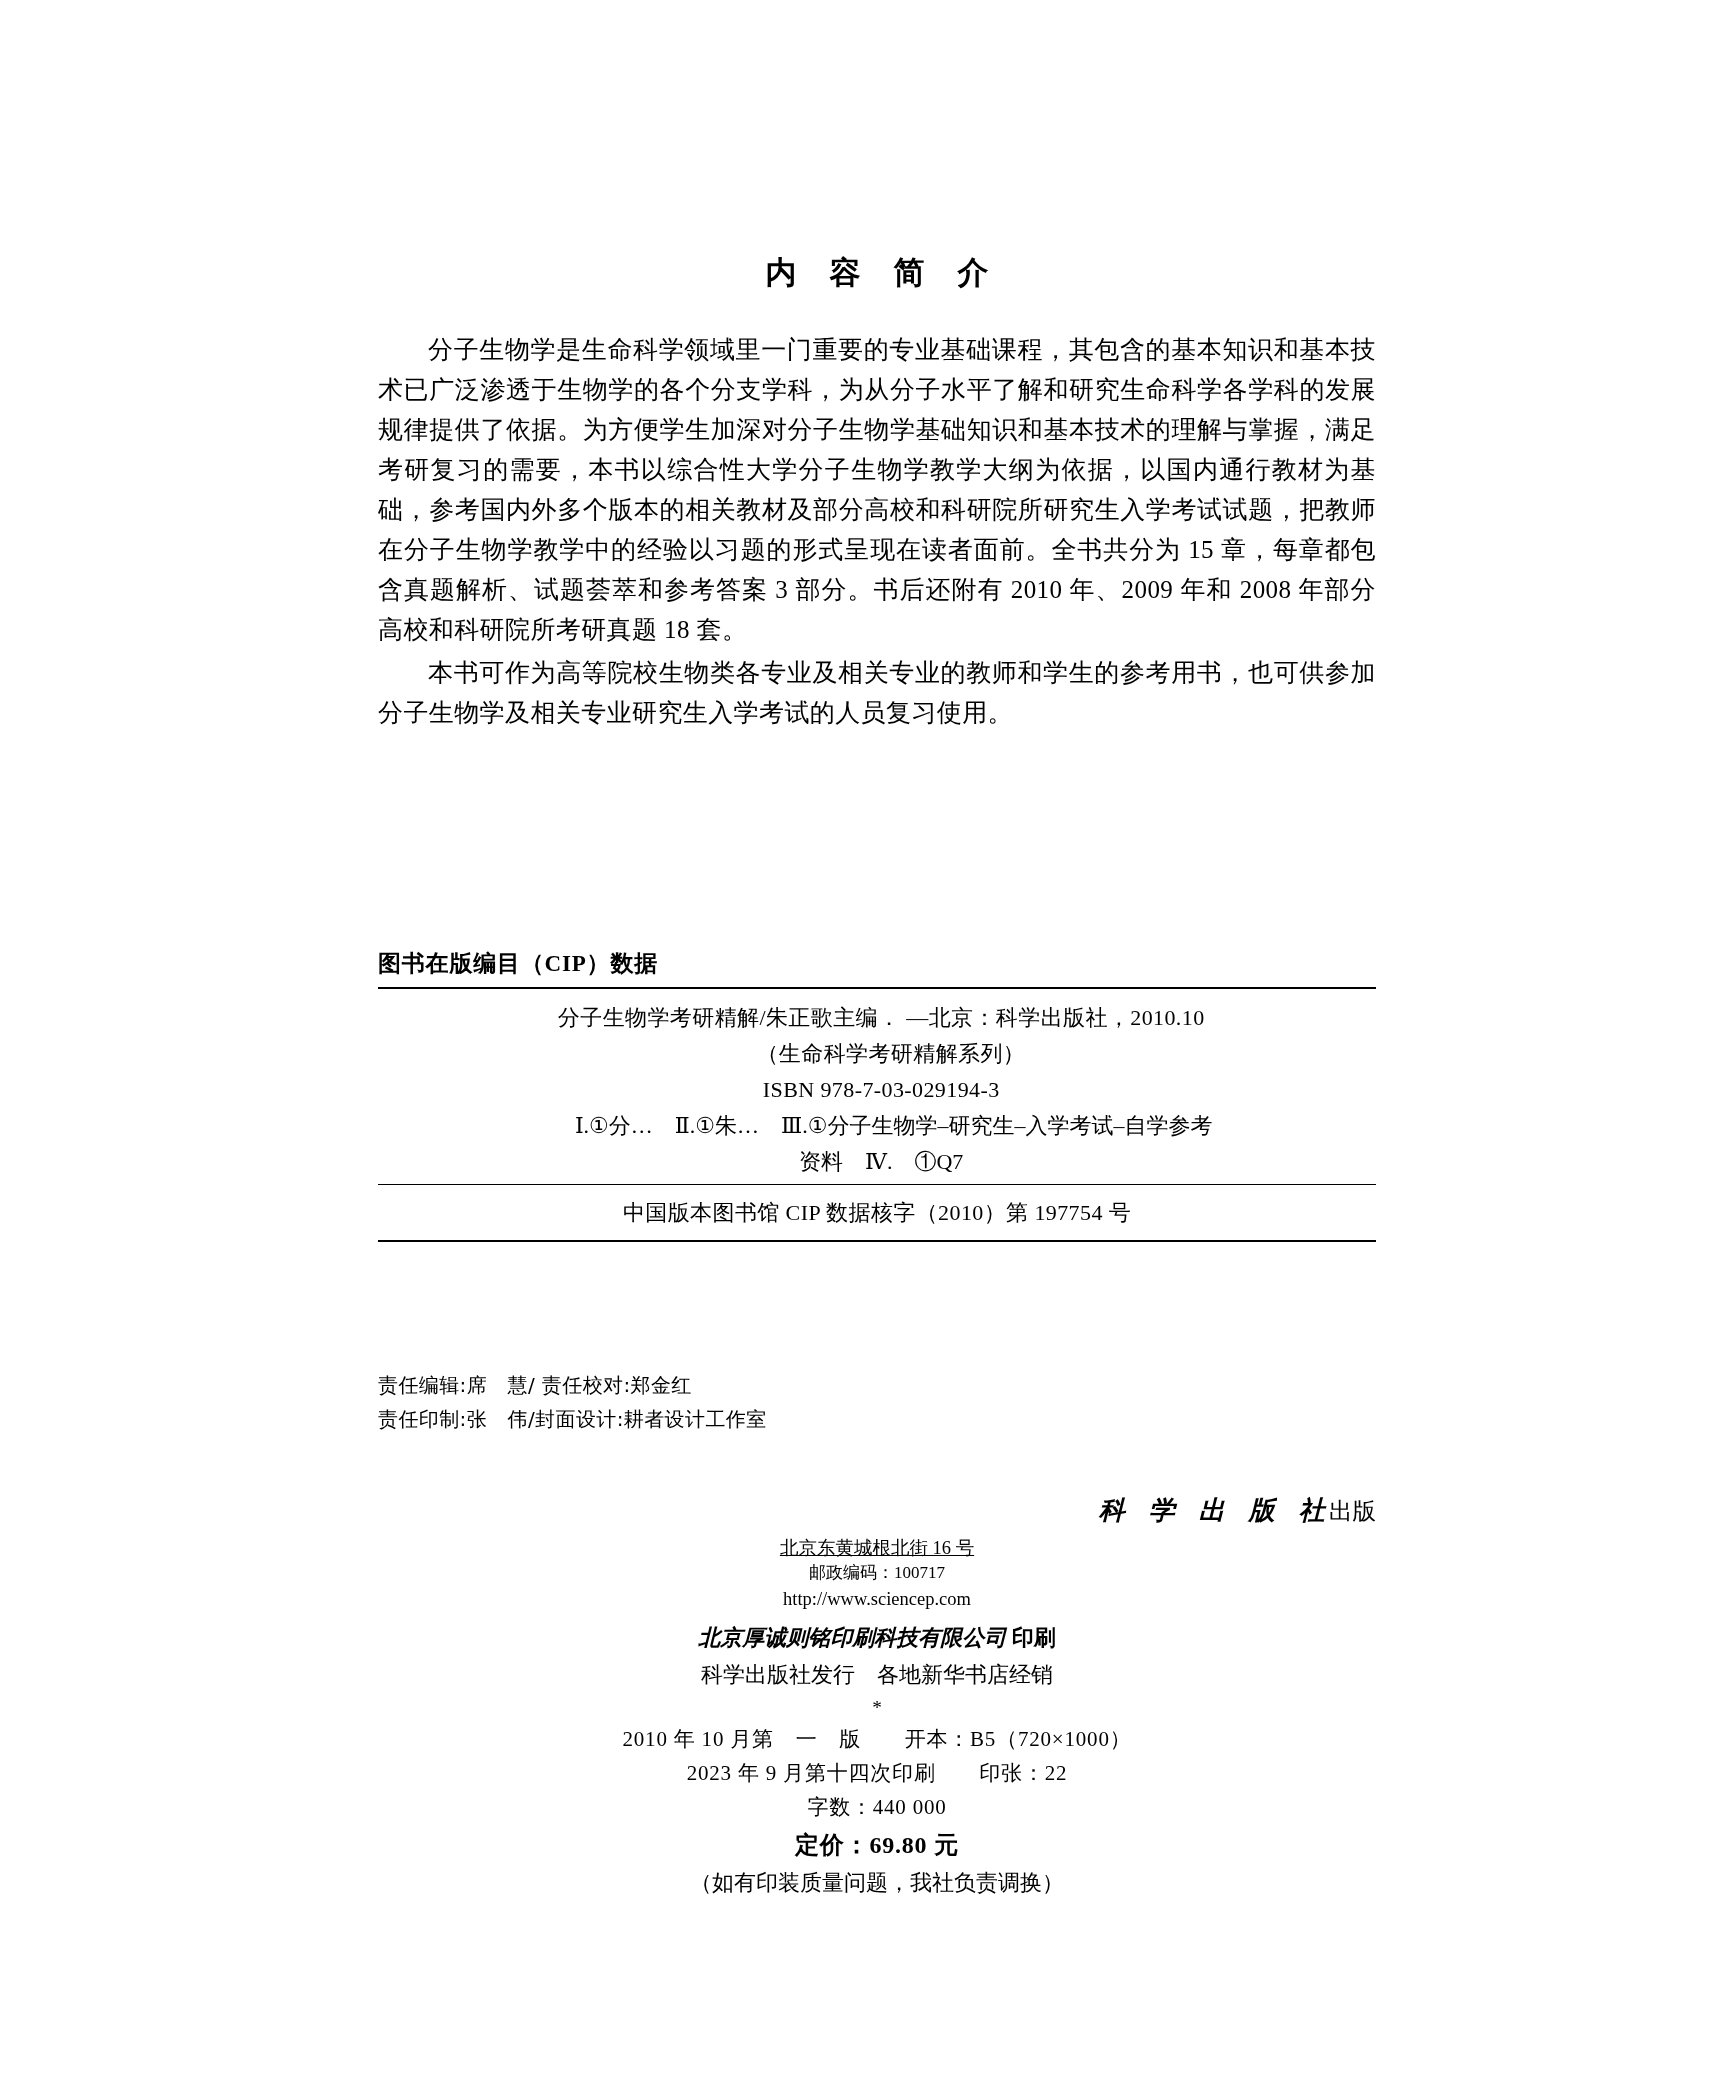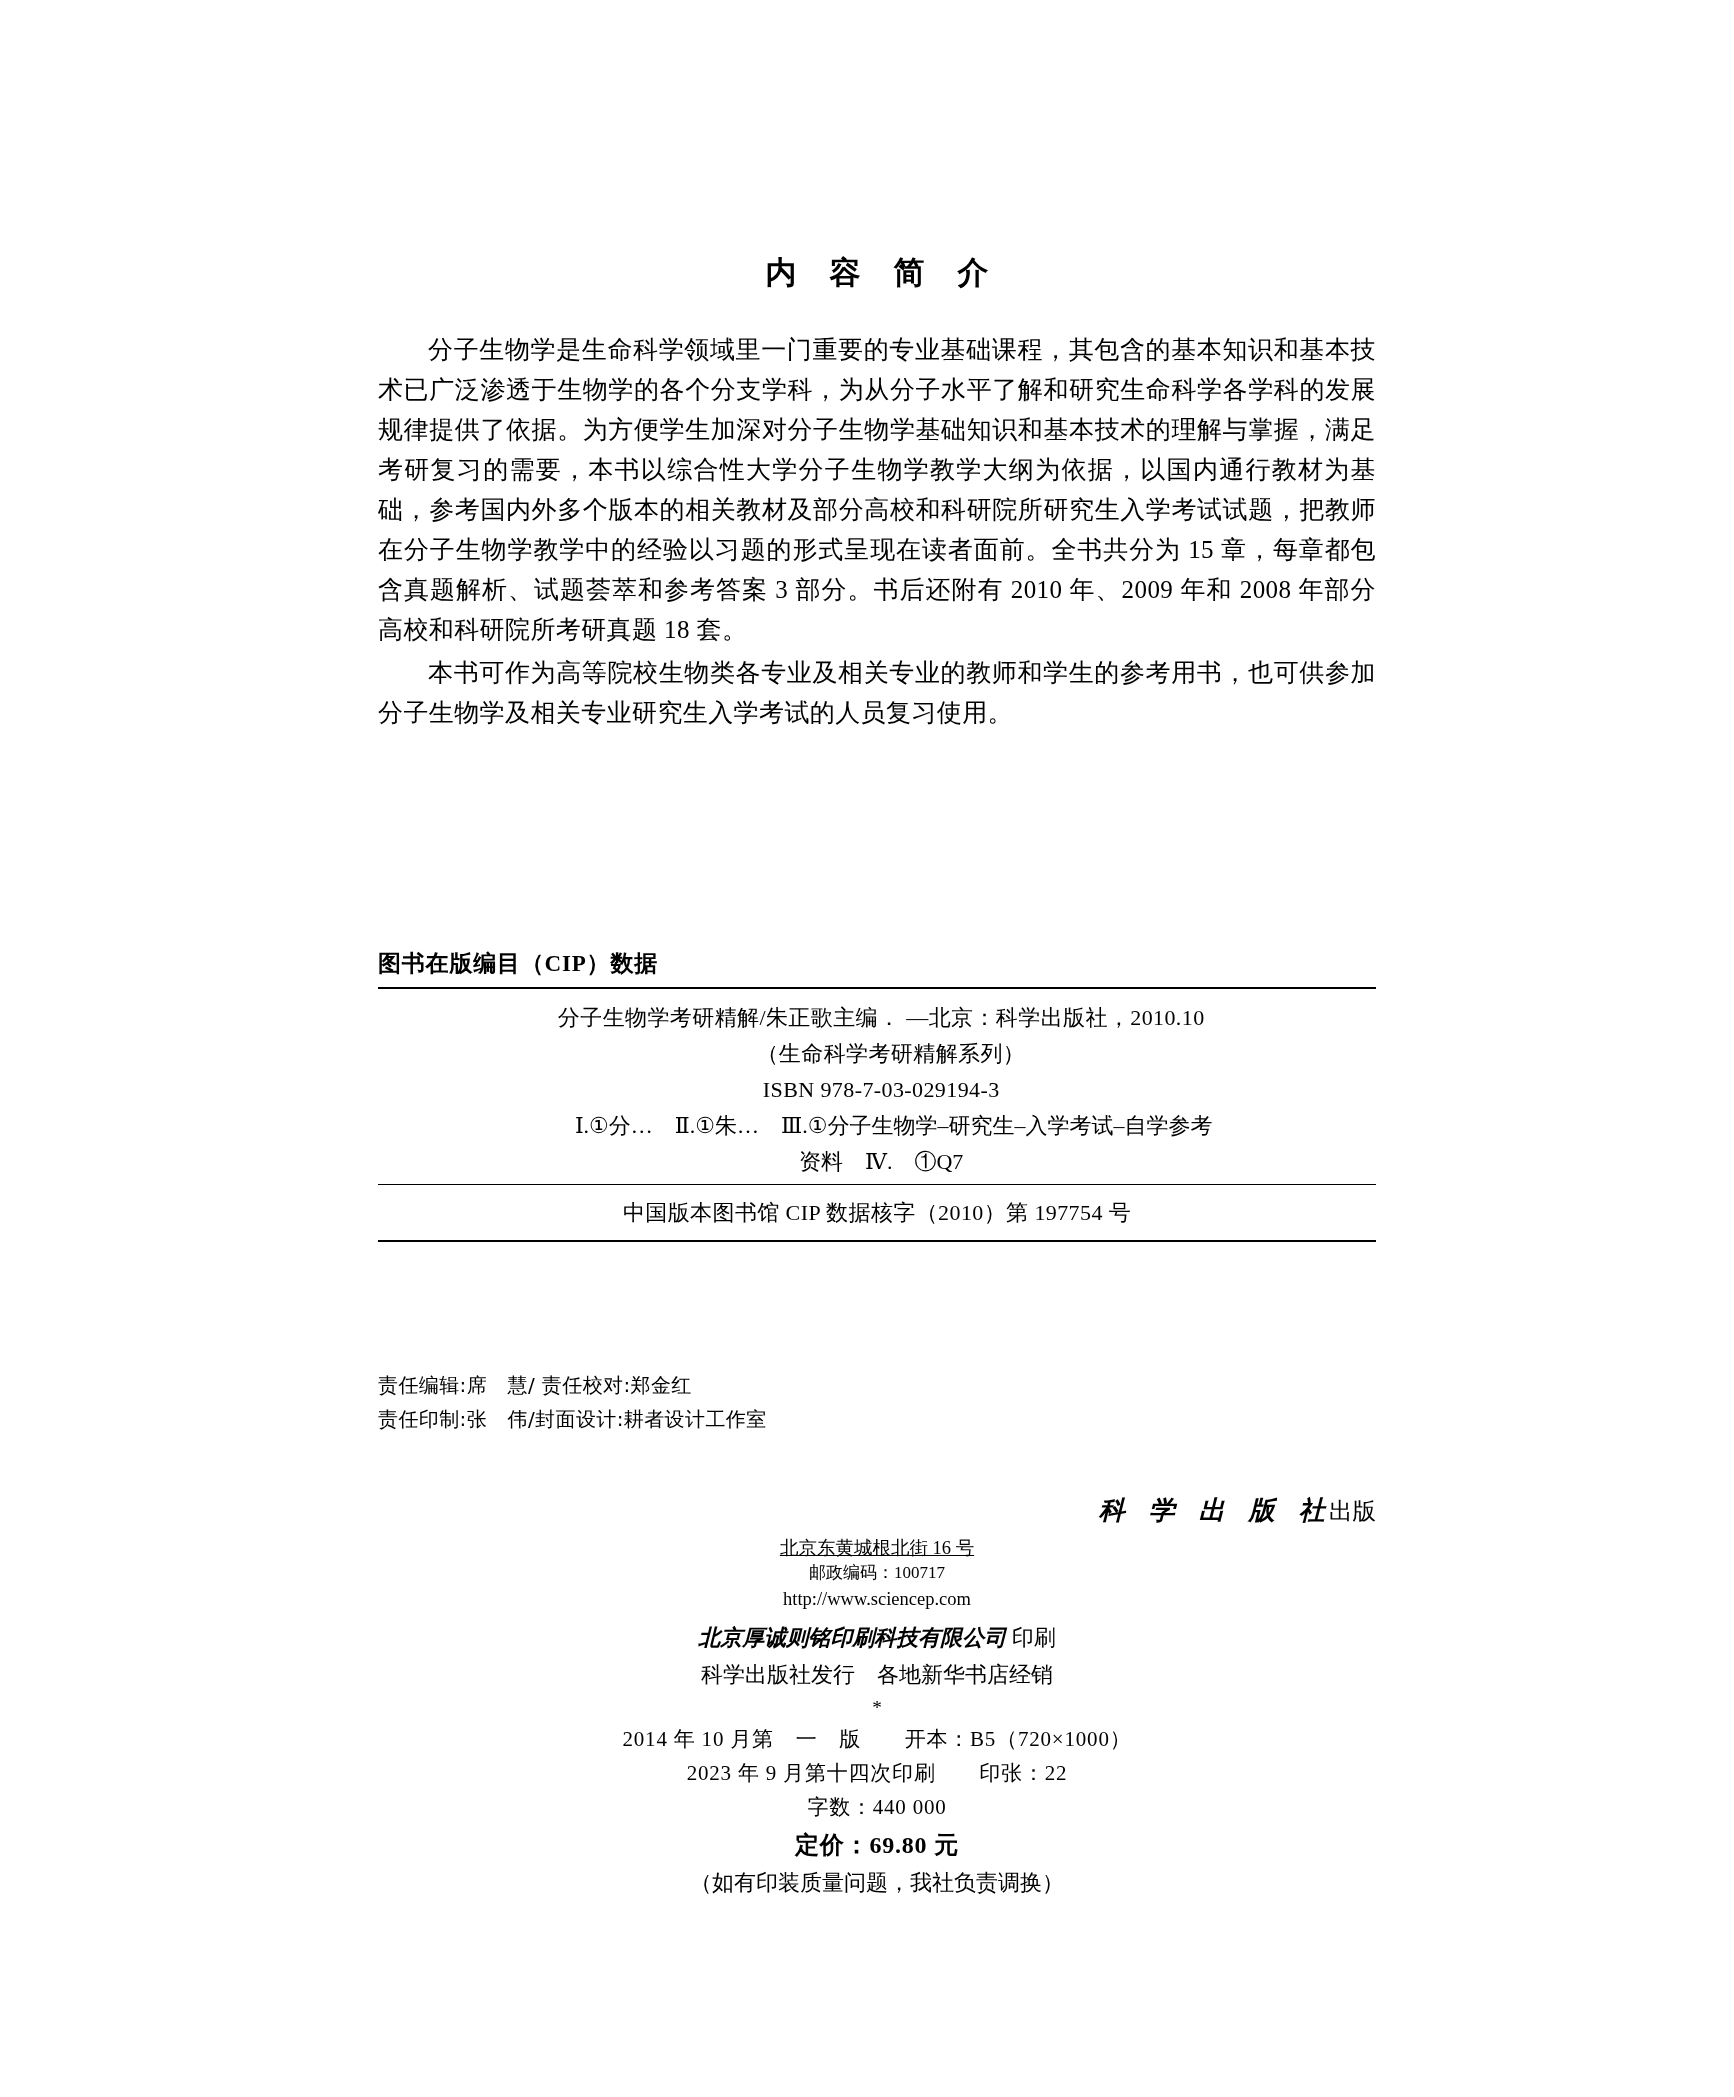--- a/index.html
+++ b/index.html
@@ -150,21 +150,21 @@
   }
   .printer {
     font-size: 22px;
     line-height: 38px;
     font-weight: bold;
     font-style: italic;
     margin-top: 5.9px;
   }
   .printer .plain {
     font-style: normal;
-    font-weight: normal;
+    font-weight: bold;
   }
   .distrib {
     font-size: 22px;
     line-height: 36px;
   }
   .star {
     font-size: 19.3px;
     line-height: 29px;
   }
   .ed-line {
@@ -227,21 +227,21 @@
       <span>科 学 出 版 社</span><span class="suffix">出版</span>
     </div>
     <div class="pub-addr">北京东黄城根北街 16 号</div>
     <div class="pub-zip">邮政编码：100717</div>
     <div class="pub-url">http://www.sciencep.com</div>
     <div class="printer">
       <span>北京厚诚则铭印刷科技有限公司</span> <span class="plain">印刷</span>
     </div>
     <div class="distrib">科学出版社发行　各地新华书店经销</div>
     <div class="star">*</div>
-    <div class="ed-line">2014 年 10 月第　一　版　　开本：B5（720×1000）</div>
+    <div class="ed-line">2010 年 10 月第　一　版　　开本：B5（720×1000）</div>
     <div class="ed-line">2023 年  9 月第十四次印刷　　印张：22</div>
     <div class="words">字数：440 000</div>
     <div class="price">定价：69.80 元</div>
     <div class="note">（如有印装质量问题，我社负责调换）</div>
   </div>
 
 </div>
 
 
 </body></html>

